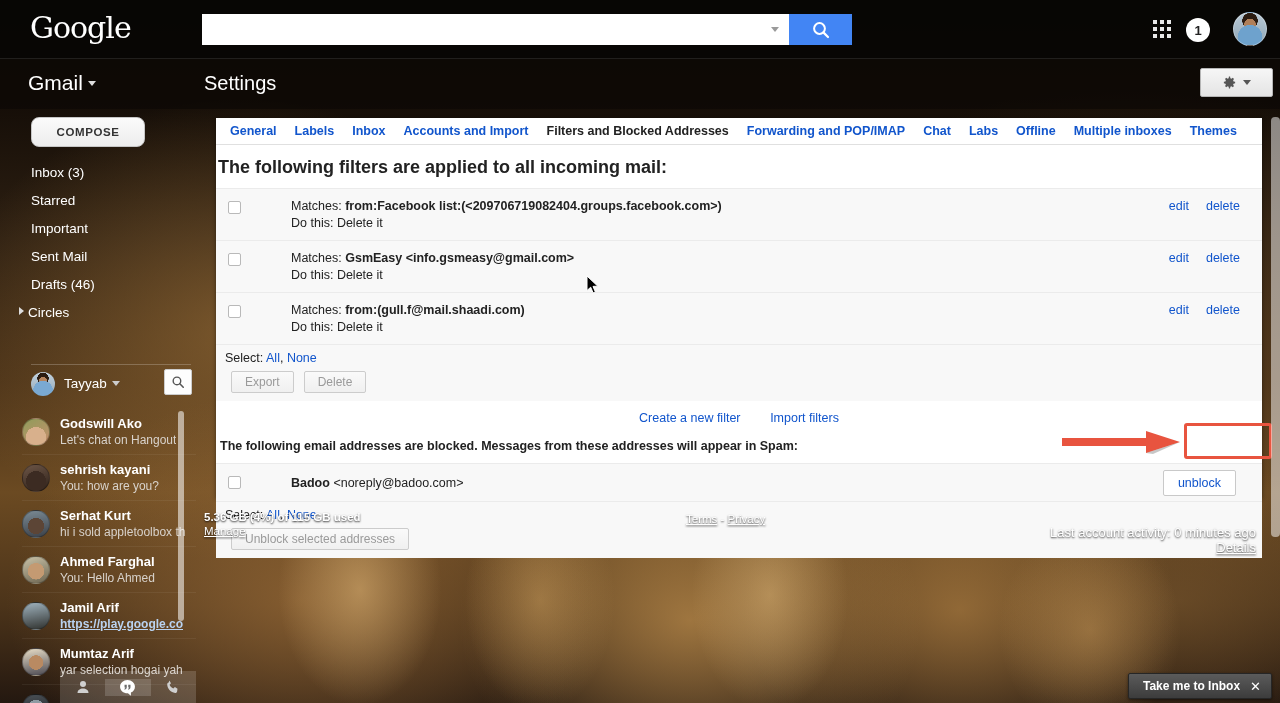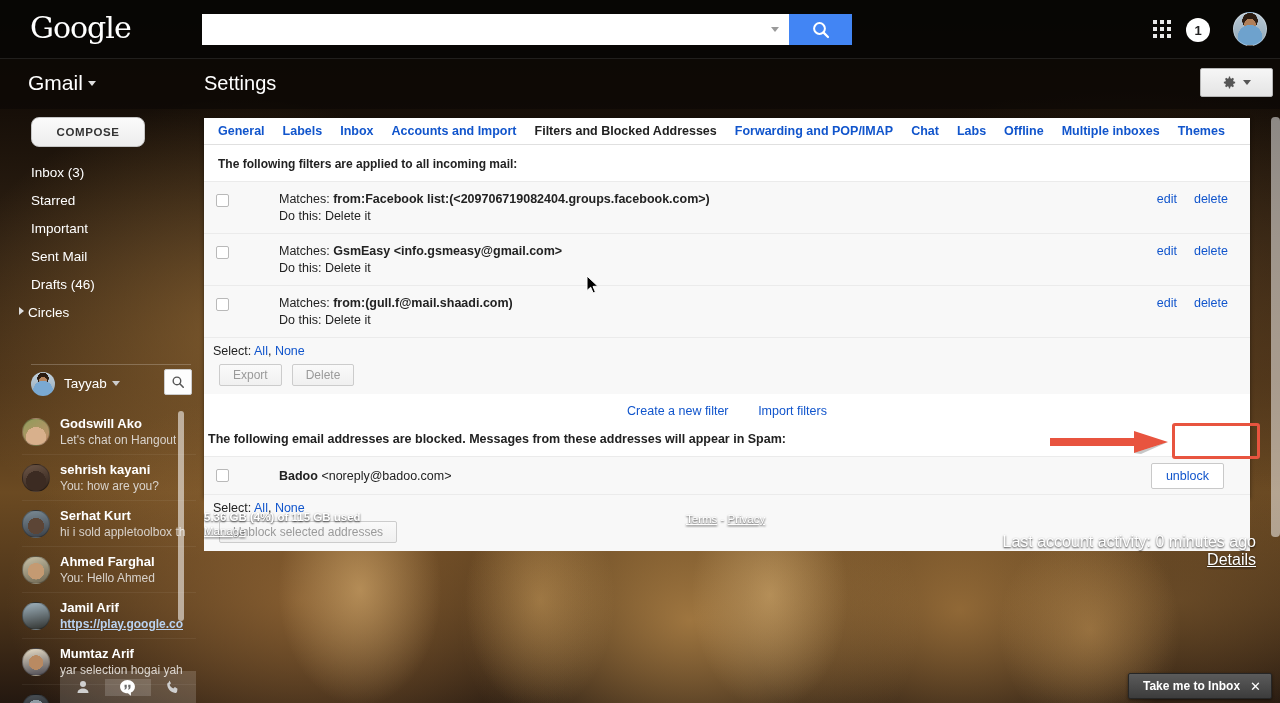--- a/index.html
+++ b/index.html
@@ -195,39 +195,39 @@
   .hangouts-tabs {
     position: absolute; left: 60px; bottom: 0; width: 136px; height: 32px;
     background: rgba(255,255,255,.16);
     display: flex; align-items: center;
   }
   .ht { flex: 1; display: flex; align-items: center; justify-content: center; cursor: pointer; }
   .ht.active { background: rgba(255,255,255,.16); }
 
   
   .panel {
-    position: absolute; left: 204px; top: 118px;
+    position: absolute; left: 216px; top: 118px;
     width: 1046px; height: 380px;
     background: #fff;
     box-shadow: 0 1px 4px rgba(0,0,0,.45);
   }
   .tabs {
     height: 27px; border-bottom: 1px solid #e0e0e0;
     display: flex; align-items: center; padding-left: 5px;
     background: #fff; white-space: nowrap;
   }
   .tab {
     font-size: 12.5px; font-weight: bold; color: #15c;
     padding: 0 9px; line-height: 26px; cursor: pointer;
   }
   .tab.active { color: #222; cursor: default; }
 
   .section-hd {
-    font-size: 12px; font-weight: bold; color: #222;
-    padding: 12px 0 10px 2px; margin-left: 12px;
+    font-size: 18px; font-weight: bold; color: #222;
+    padding: 12px 0 10px 2px; margin-left: 0;
   }
   .filter-row {
     display: flex; align-items: flex-start;
     border-top: 1px solid #ebebeb;
     background: #f8f8f8;
     padding: 9px 0 8px 0;
     min-height: 47px;
   }
   .cb {
     width: 13px; height: 13px; margin: 3px 0 0 12px;
@@ -300,22 +300,22 @@
   .ft-manage {
     color: #fff; font-size: 11.5px; text-decoration: underline; display: inline-block;
     margin-top: 2px; text-shadow: 0 1px 2px rgba(0,0,0,.8); cursor: pointer;
   }
   .ft-center {
     position: absolute; left: 686px; top: 8px;
     color: #fff; font-size: 11.5px; text-shadow: 0 1px 2px rgba(0,0,0,.8);
   }
   .ft-center a { color: #fff; text-decoration: underline; cursor: pointer; }
   .ft-right {
-    position: absolute; right: 24px; top: 28px; text-align: right;
-    color: #fff; font-size: 16px; text-shadow: 0 1px 2px rgba(0,0,0,.8);
+    position: absolute; right: 24px; top: 20px; text-align: right;
+    color: #fff; font-size: 13px; text-shadow: 0 1px 2px rgba(0,0,0,.8);
   }
   .ft-right a { color: #fff; text-decoration: underline; cursor: pointer; display: block; }
 
   
   .page-scroll {
     position: absolute; right: 0; top: 117px; width: 9px; height: 420px;
     background: rgba(255,255,255,.5); border-radius: 4px;
   }
 
   

